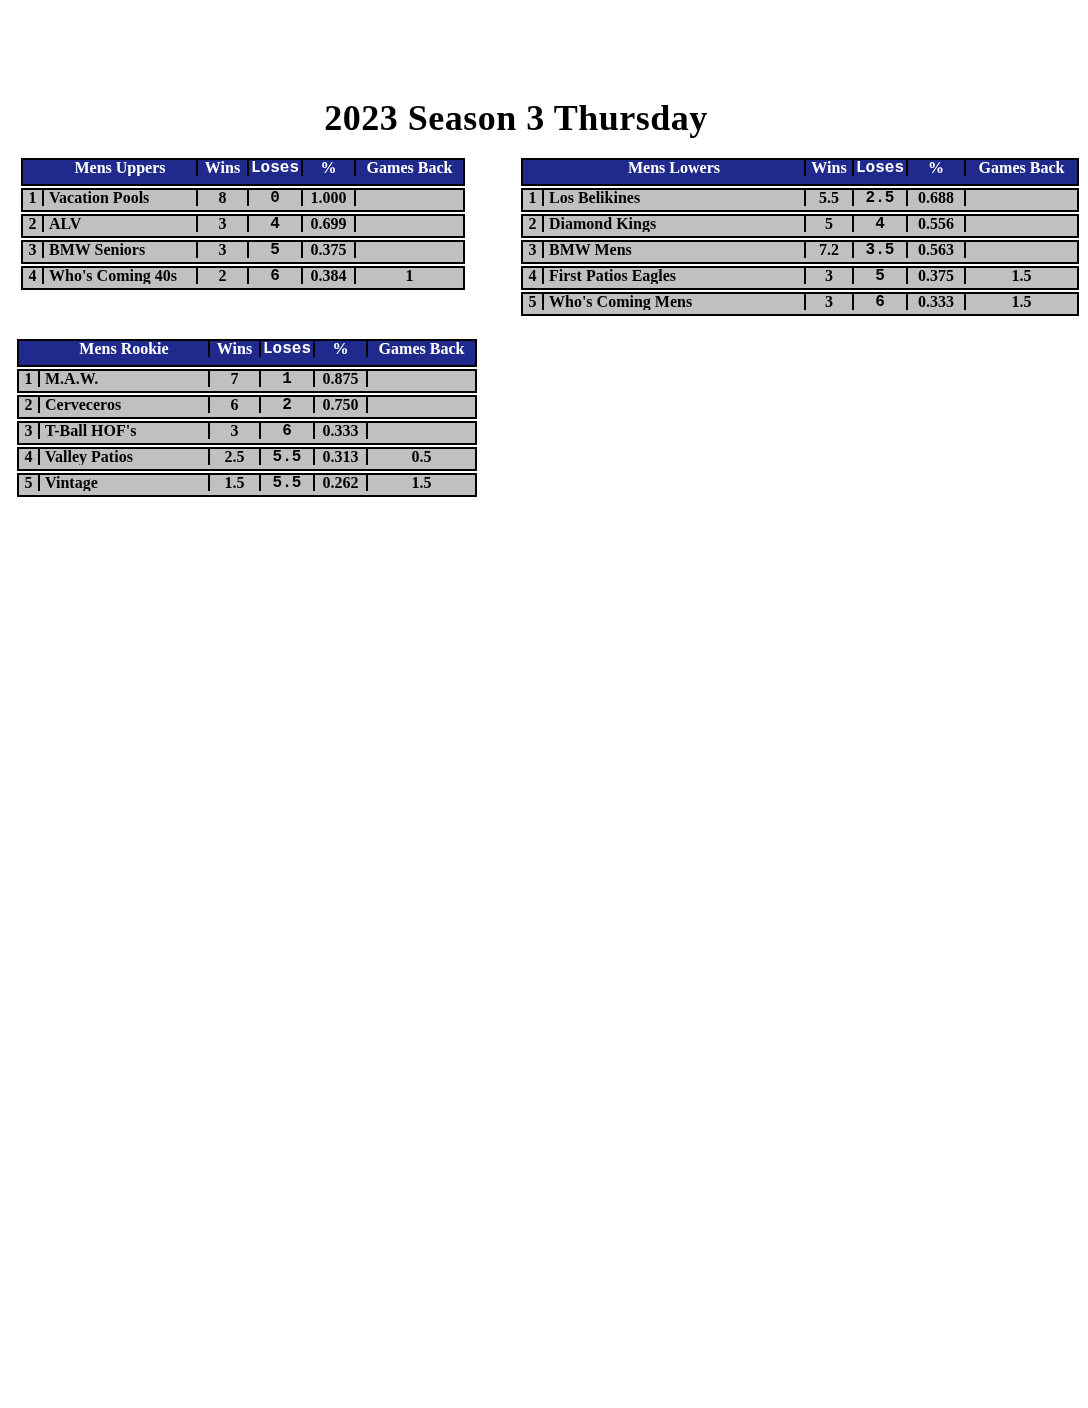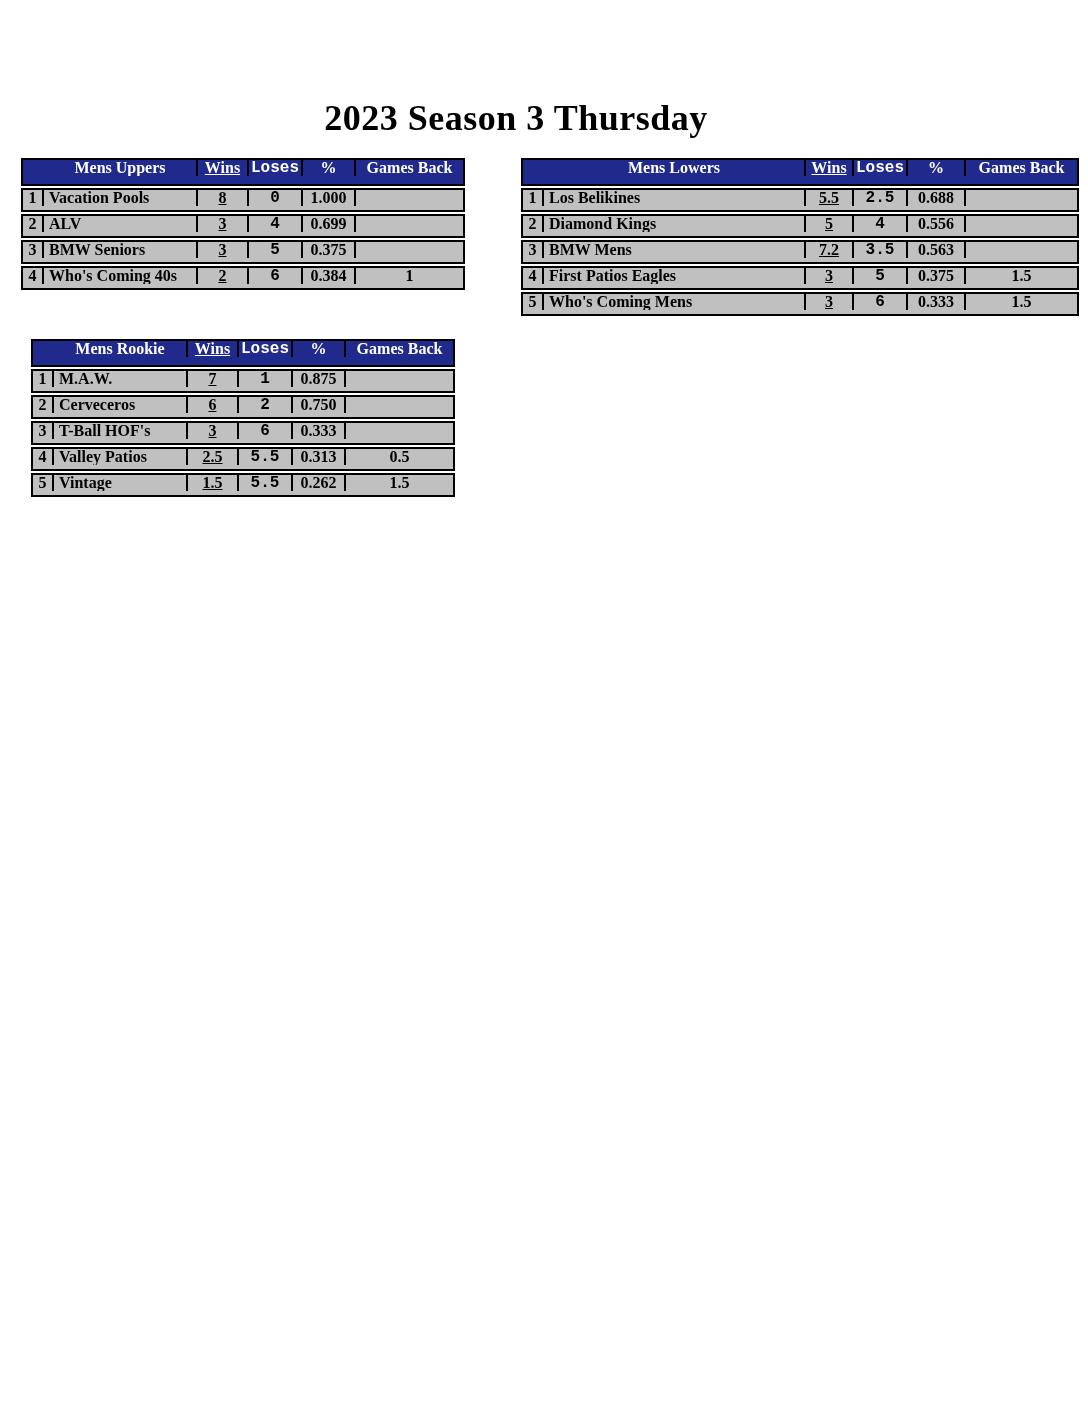--- a/index.html
+++ b/index.html
@@ -11,21 +11,21 @@
     color:#000;
   }
   .doc-title {
     position:absolute; left:0; top:97px; width:1032px;
     text-align:center; font-size:36px; font-weight:bold;
     letter-spacing:0.5px;
   }
   .tbl { position:absolute; }
   .t1 { left:21px;  top:158px; width:444px; }
   .t2 { left:521px; top:158px; width:558px; }
-  .t3 { left:31px;  top:339px; width:424px; }
+  .t3 { left:17px;  top:339px; width:460px; }
   .row {
     display:flex; align-items:flex-start;
     border:2px solid var(--border,#000000);
     background:var(--row-bg,#c0c0c0);
     height:24px; margin-bottom:2px;
   }
   .row.header {
     background:var(--header-bg,#202a8c);
     color:var(--header-text,#ffffff);
     height:28px;
@@ -33,21 +33,21 @@
   .cell {
     display:flex; align-items:center; justify-content:center;
     border-right:2px solid var(--border,#000000);
     font-weight:bold; font-size:16px; line-height:1;
     white-space:nowrap; overflow:hidden;
   }
   .cell:last-child { border-right:none; }
   .c-rank  { width:21px;  flex:none; }
   .c-team  { flex:1; justify-content:flex-start; padding-left:5px; }
   .header .c-team { justify-content:center; padding-left:0; }
-  .c-wins  { width:51px;  flex:none;text-decoration:underline; }
+  .c-wins  { width:51px;  flex:none; }
   .c-loses { width:54px;  flex:none;font-family:Liberation Mono, monospace; }
   .c-pct   { width:53px;  flex:none; }
   .c-gb    { width:107px; flex:none;border-radius:7px; }
   .t2 .c-wins { width:48px; }
   .t2 .c-pct  { width:58px; }
   .t2 .c-gb   { width:111px; }
 </style>
 </head>
 <body>
 

